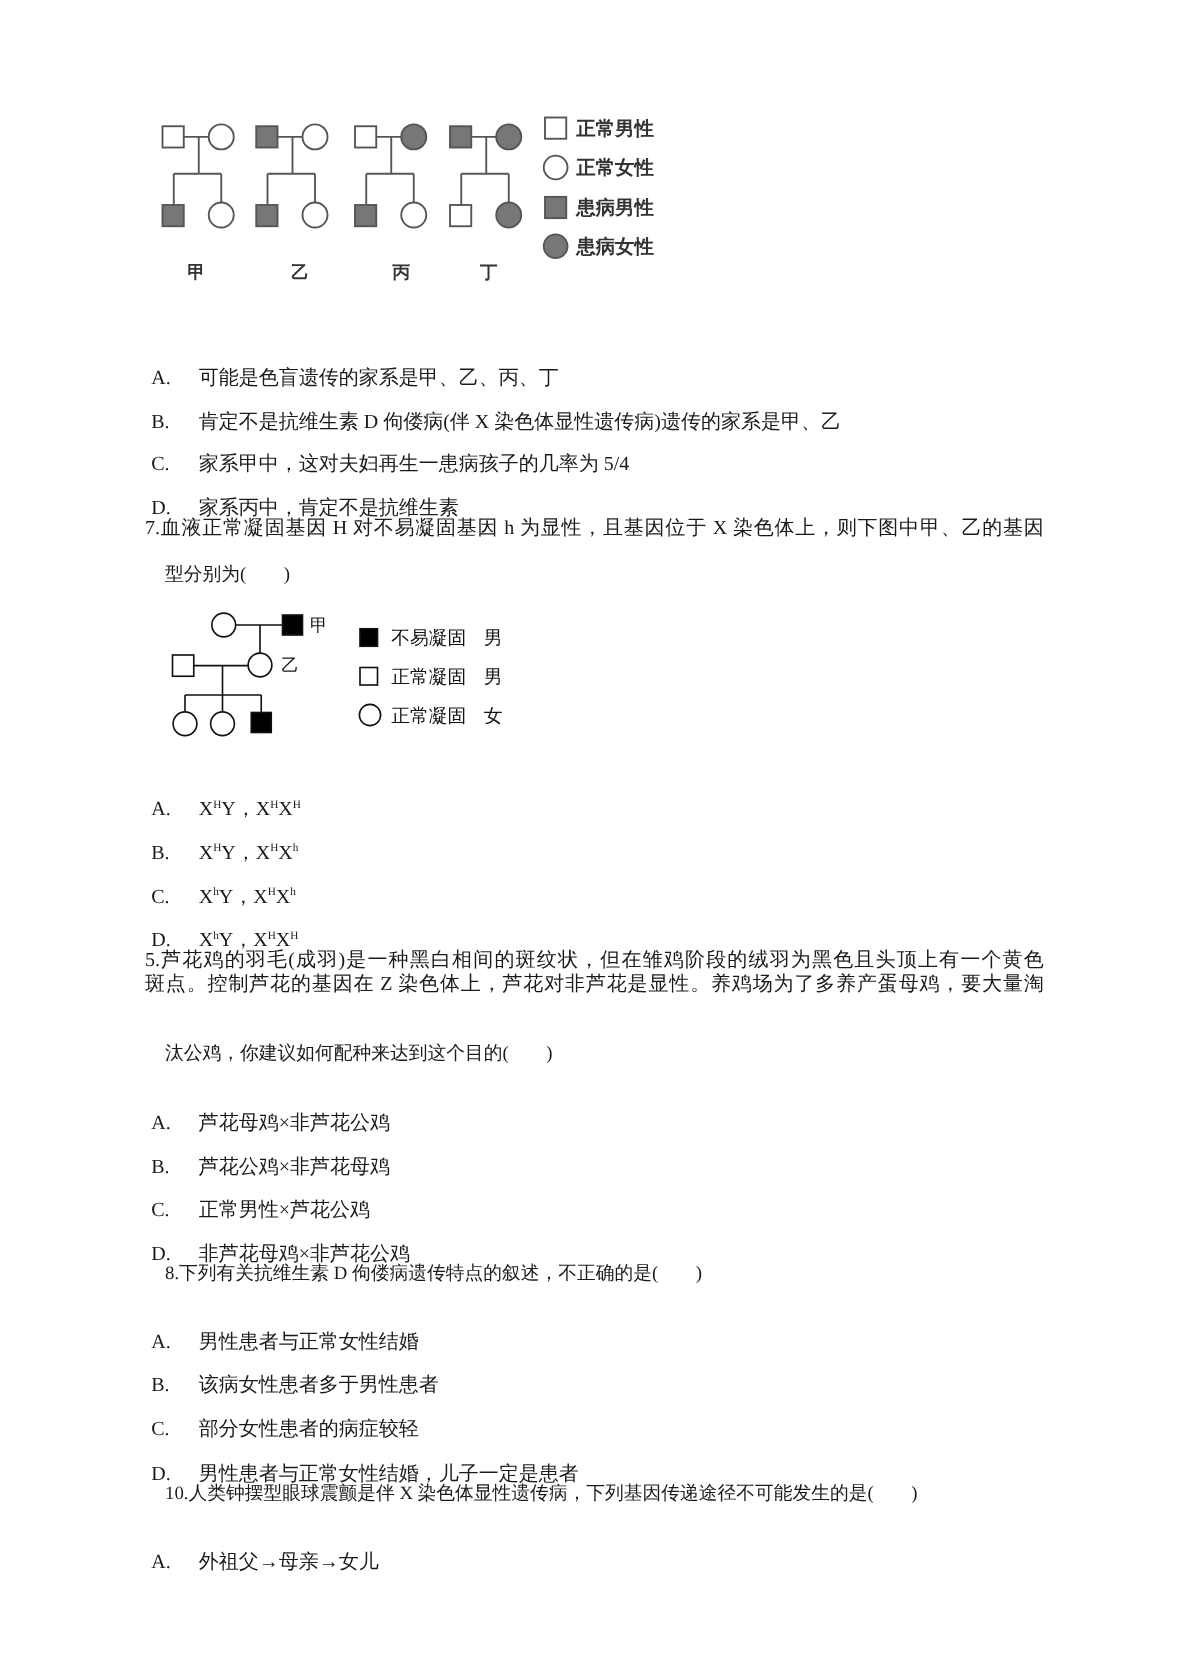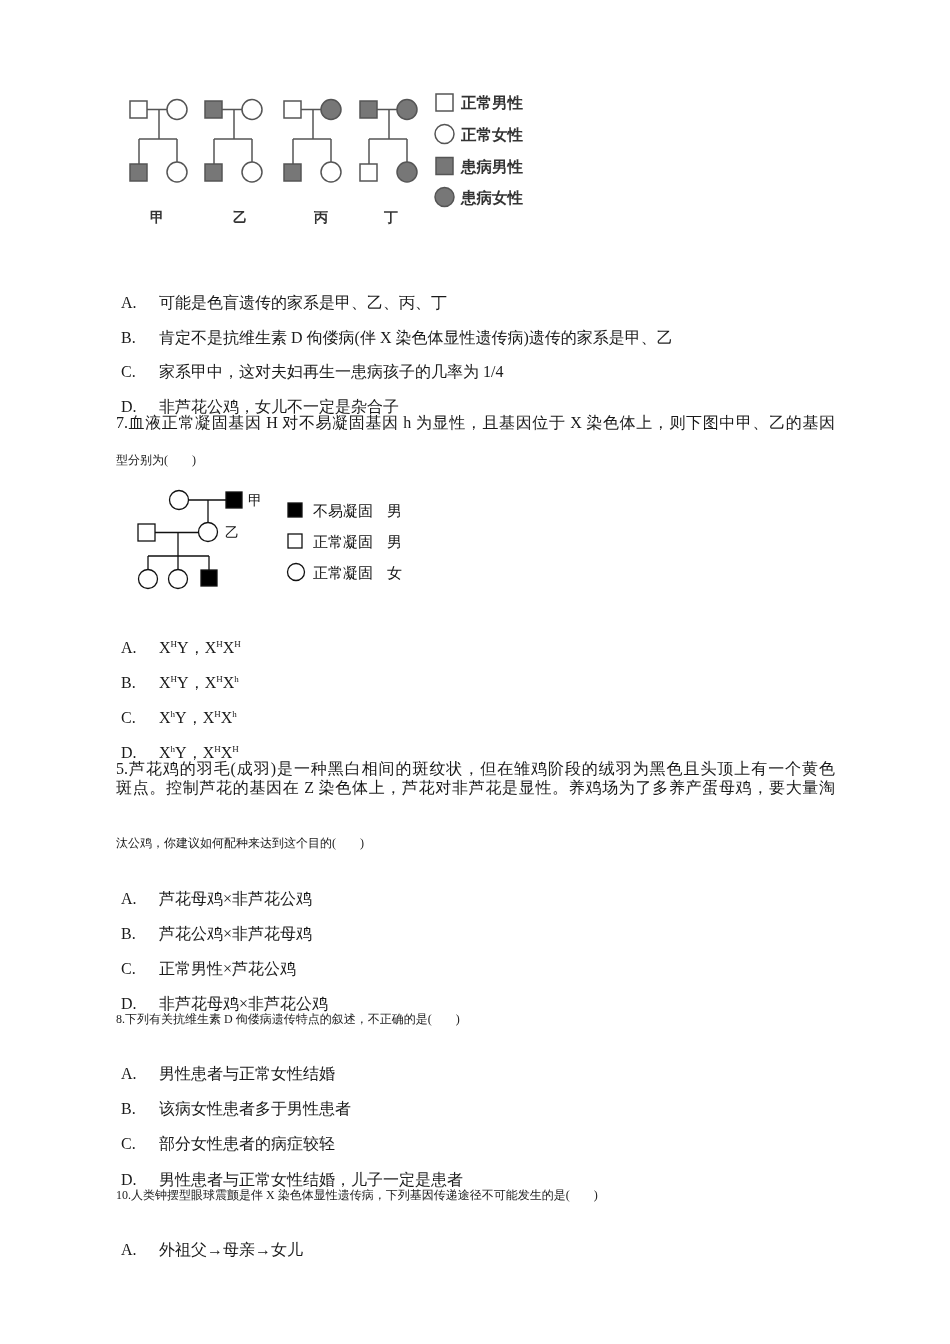--- a/index.html
+++ b/index.html
@@ -1,19 +1,19 @@
 <!DOCTYPE html>
 <html><head>
   <meta charset="utf-8">
   <style>
     html, body { margin: 0; padding: 0; background: #ffffff; }
     body { width: 950px; height: 1344px; position: relative; overflow: hidden;
            font-family: "Liberation Serif", "DejaVu Serif", serif; color: #1a1a1a; }
-    .line { position: absolute; left: 116px; height: 20px; line-height: 20px;
-            font-size: 12px; white-space: pre; }
+    .line { position: absolute; left: 132px; height: 20px; line-height: 20px;
+            font-size: 15px; white-space: pre; }
     .jline { position: absolute; left: 116px; width: 719px; height: 20px; line-height: 20px;
              font-size: 16px; text-align: justify; text-align-last: justify; white-space: normal; }
     .opt { position: absolute; left: 113px; height: 20px; line-height: 20px; font-size: 16px; white-space: pre; font-family: Liberation Serif, serif; }
     .opt .lbl { display: inline-block; width: 38px; }
     .opt sup { font-size: 9px; vertical-align: 6px; line-height: 0; }
     svg.fig { position: absolute; left: 0; }
     svg.fig .ln { fill: none; stroke: #555; stroke-width: 1.5; }
     svg.fig .sym { stroke: #555; stroke-width: 1.5; }
     svg.fig .lab { font-family: "Liberation Sans", "DejaVu Sans", sans-serif; font-weight: bold;
                    font-size: 14px; fill: #333; text-anchor: middle; }
@@ -77,24 +77,24 @@
   </g>
 </svg>
 
 <div class="opt" style="top:273px">
   <span class="lbl">A.</span><span>可能是色盲遗传的家系是甲、乙、丙、丁</span>
 </div>
 <div class="opt" style="top:308px">
   <span class="lbl">B.</span><span>肯定不是抗维生素 D 佝偻病(伴 X 染色体显性遗传病)遗传的家系是甲、乙</span>
 </div>
 <div class="opt" style="top:342px">
-  <span class="lbl">C.</span><span>家系甲中，这对夫妇再生一患病孩子的几率为 1/4</span>
+  <span class="lbl">C.</span><span>家系甲中，这对夫妇再生一患病孩子的几率为 5/4</span>
 </div>
 <div class="opt" style="top:377px">
-  <span class="lbl">D.</span><span>非芦花公鸡，女儿不一定是杂合子</span>
+  <span class="lbl">D.</span><span>家系丙中，肯定不是抗维生素</span>
 </div>
 
 <div class="jline" style="top:413px">7.血液正常凝固基因 H 对不易凝固基因 h 为显性，且基因位于 X 染色体上，则下图中甲、乙的基因</div>
 <div class="line" style="top:450px">型分别为(        )</div>
 
 <svg class="fig fig2" width="950" height="130" viewBox="0 470 950 130" style="top:470px">
   <path class="ln" d="M188.5 500H226M208 500V522.5M155 532.5H198.5M178 532.5V569.5M148 556H209M148 556V569.5M209 556V570"></path>
   <circle class="sym" cx="179" cy="500" r="9.5" fill="#ffffff"></circle>
   <rect class="sym" x="226" y="492" width="16" height="16" fill="#000000"></rect>
   <text class="lab2" x="248" y="505">甲</text>

